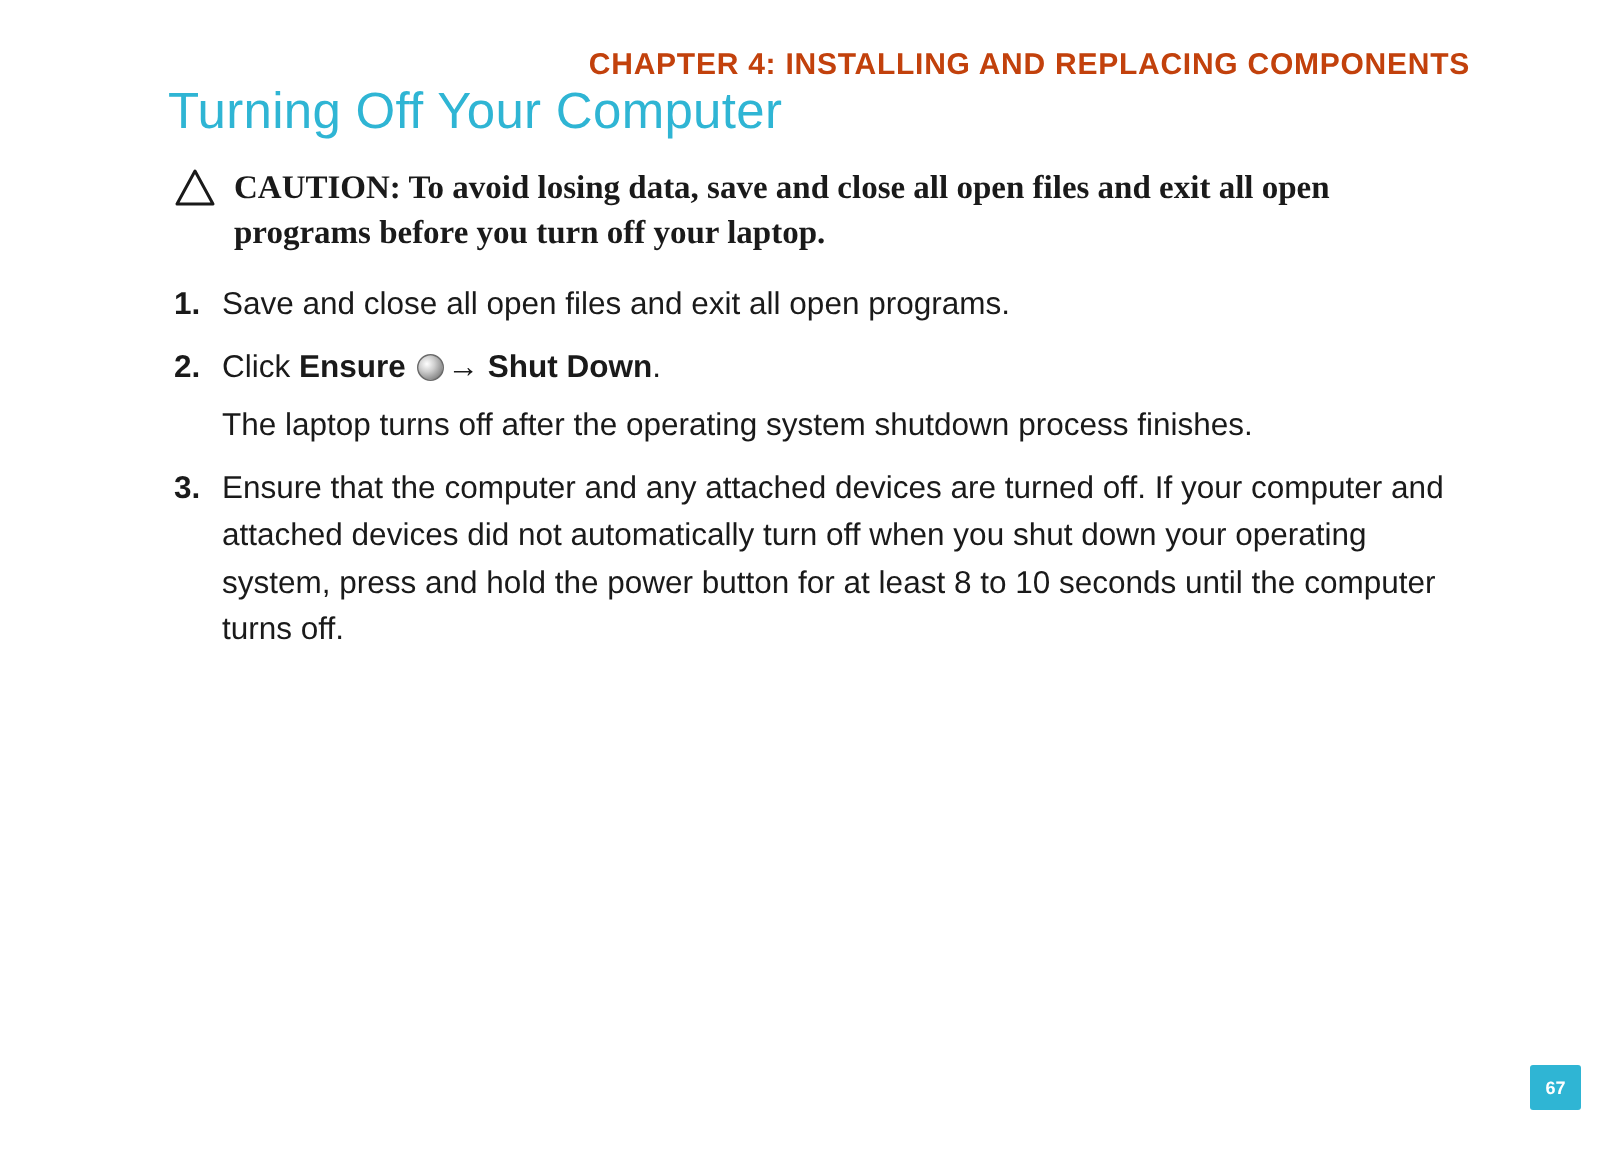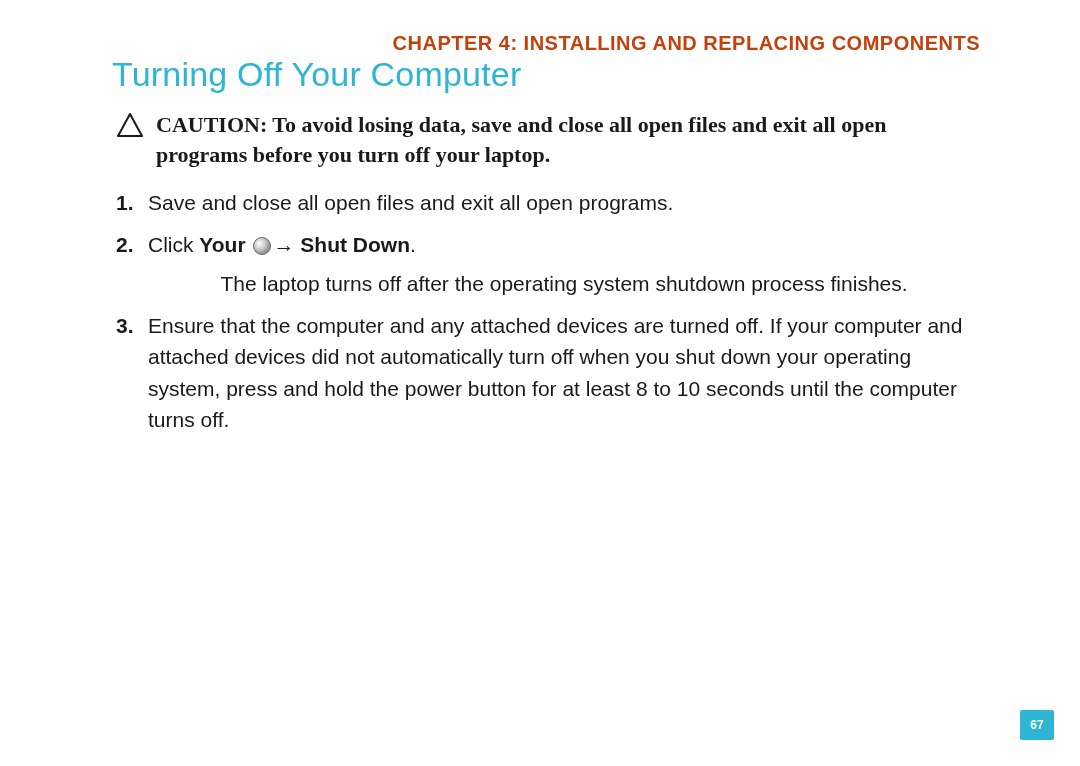--- a/index.html
+++ b/index.html
@@ -70,21 +70,20 @@
     }
     .step-body {
       flex: 1;
     }
     .step-line {
       display: inline;
     }
     .step-sub {
       display: block;
       margin-top: 8px;
-      text-align: center;
     }
     .bold {
       font-weight: 700;
     }
     .start-orb {
       display: inline-block;
       width: 18px;
       height: 18px;
       border-radius: 50%;
       background: radial-gradient(circle at 35% 35%, #ffffff 0%, #cfcfcf 35%, #8a8a8a 75%, #5a5a5a 100%);
@@ -121,21 +120,21 @@
   </svg>
   <div class="caution-text">CAUTION: To avoid losing data, save and close all open files and exit all open programs before you turn off your laptop.</div>
 </div>
 
 <ol class="steps">
   <li>
     <div class="step-body">Save and close all open files and exit all open programs.</div>
   </li>
   <li>
     <div class="step-body">
-      <span class="step-line">Click </span><span class="bold step-line">Your</span>
+      <span class="step-line">Click </span><span class="bold step-line">Ensure</span>
       <span class="start-orb"></span><span class="bold step-line">→ </span><span class="bold step-line">Shut Down</span><span class="step-line">.</span>
       <span class="step-sub">The laptop turns off after the operating system shutdown process finishes.</span>
     </div>
   </li>
   <li>
     <div class="step-body">Ensure that the computer and any attached devices are turned off. If your computer and attached devices did not automatically turn off when you shut down your operating system, press and hold the power button for at least 8 to 10 seconds until the computer turns off.</div>
   </li>
 </ol>
 
 <div class="page-number-badge">67</div>

